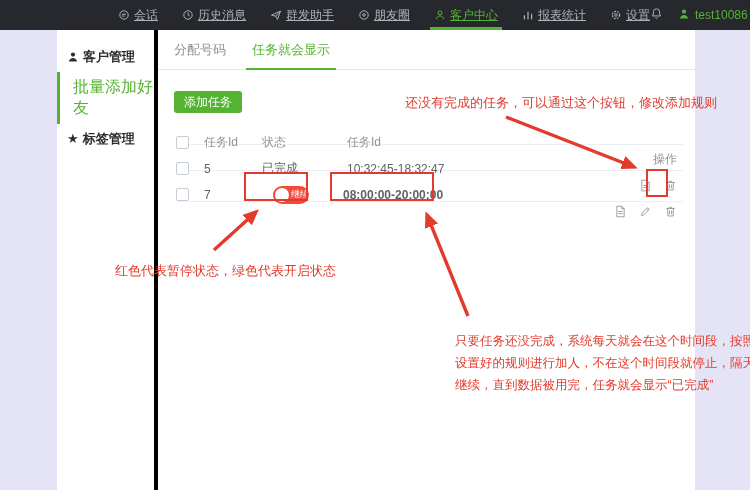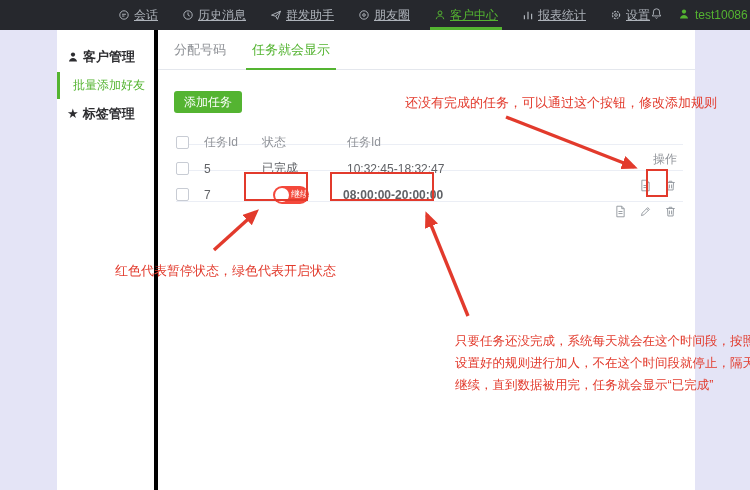--- a/index.html
+++ b/index.html
@@ -29,21 +29,21 @@
   .nav-user{display:flex;align-items:center;gap:5px;color:var(--accent-green);font-size:12px;cursor:pointer;}
   .nav-user svg{width:12px;height:12px;}
 
   
   .sidebar{position:absolute;left:57px;top:30px;width:101px;height:460px;background:#fff;
            border-right:4px solid #000000;padding-top:12px;}
   .side-group{display:flex;align-items:center;gap:4px;padding:6px 0 6px 10px;font-size:13px;
               font-weight:700;color:#2d2d30;cursor:pointer;}
   .side-group svg{width:12px;height:12px;fill:#2d2d30;}
   .side-group .star{font-size:13px;line-height:12px;color:#2d2d30;}
-  .side-sub{padding:5px 0 5px 13px;font-size:12px;color:#606266;cursor:pointer;border-left:3px solid transparent;}
+  .side-sub{padding:5px 0 5px 13px;font-size:16px;color:#606266;cursor:pointer;border-left:3px solid transparent;}
   .side-sub.active{color:var(--accent-green);border-left:3px solid var(--accent-green);}
 
   
   .content{position:absolute;left:158px;top:30px;width:537px;height:460px;background:#fff;}
   .tabs{height:40px;border-bottom:1px solid #e4e7ed;display:flex;align-items:center;
         padding-left:16px;gap:26px;}
   .tab{font-size:13px;color:#8d9095;height:100%;display:flex;align-items:center;position:relative;cursor:pointer;white-space:nowrap;}
   .tab.active{color:var(--accent-green);}
   .tab.active::after{content:"";position:absolute;left:-6px;right:-6px;bottom:-1px;height:2px;background:var(--accent-green);}
   .btn-add{margin:21px 0 0 16px;height:22px;padding:0 10px;background:var(--accent-green);

